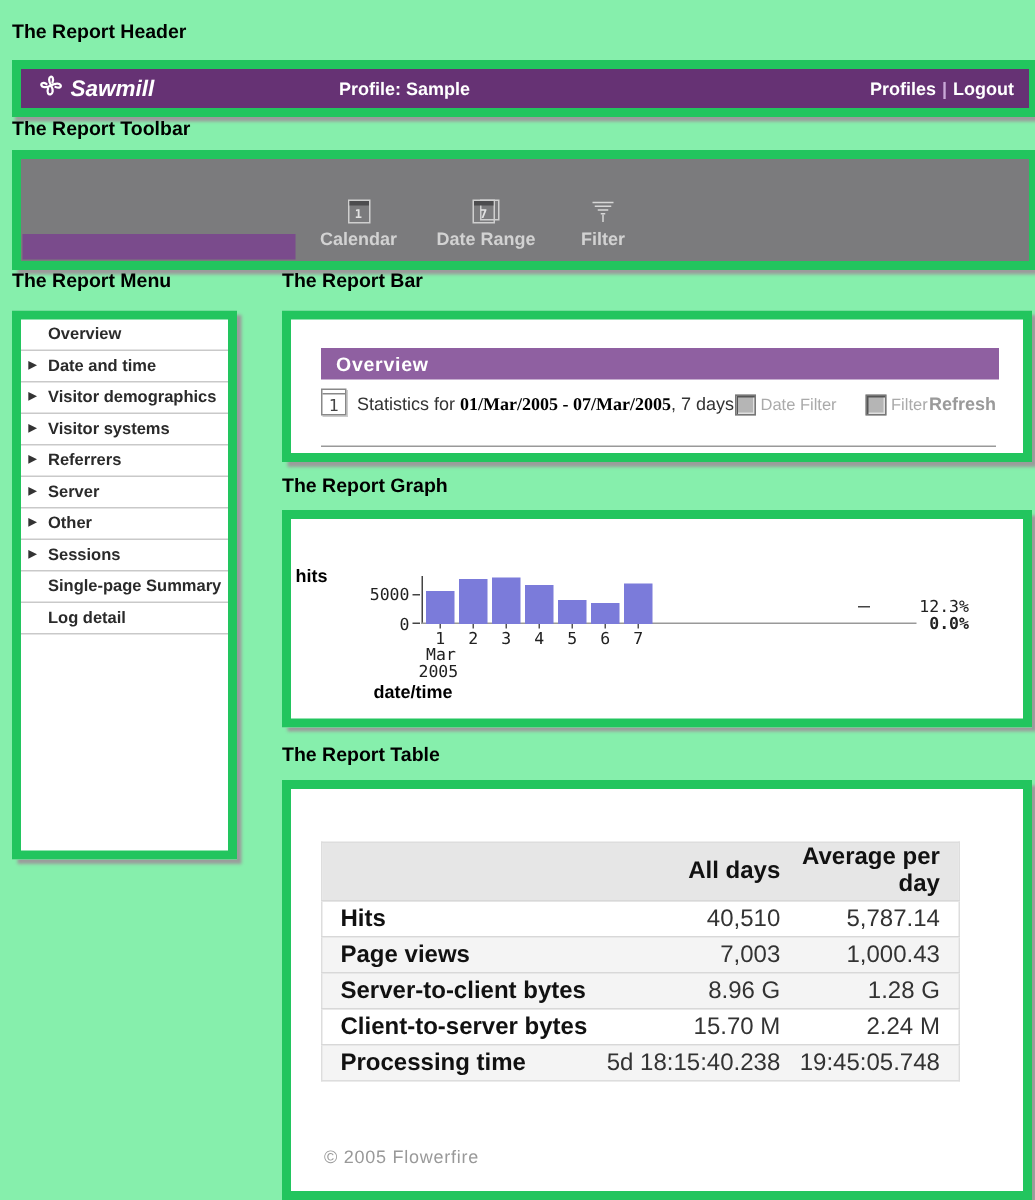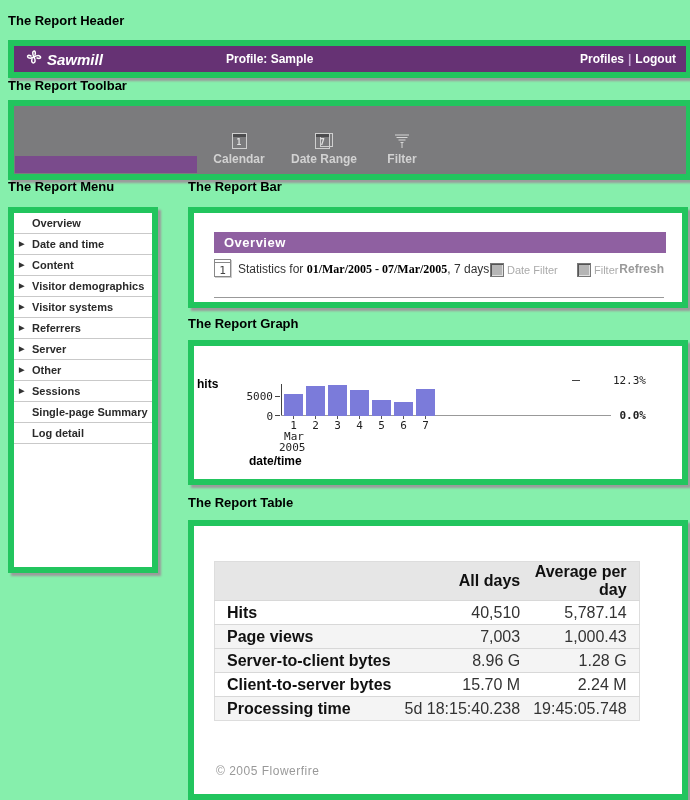--- a/index.html
+++ b/index.html
@@ -148,21 +148,20 @@
     <div id="toolbar-accent" data-interactable="false"></div>
   </div>
 
   <div class="sec-h" style="left:8px;top:179px;" data-interactable="false">The Report Menu</div>
   <div class="sec-h" style="left:188px;top:179px;" data-interactable="false">The Report Bar</div>
 
   <div id="menu-box" class="panel" data-interactable="false">
     <ul id="menu-list" data-interactable="false">
         <li data-interactable="true"><span data-interactable="false">Overview</span></li>
         <li data-interactable="true"><span class="arr" data-interactable="false">▶</span><span data-interactable="false">Date and time</span></li>
-        <li data-interactable="true"><span class="arr" data-interactable="false">▶</span><span data-interactable="false">Content</span></li>
         <li data-interactable="true"><span class="arr" data-interactable="false">▶</span><span data-interactable="false">Visitor demographics</span></li>
         <li data-interactable="true"><span class="arr" data-interactable="false">▶</span><span data-interactable="false">Visitor systems</span></li>
         <li data-interactable="true"><span class="arr" data-interactable="false">▶</span><span data-interactable="false">Referrers</span></li>
         <li data-interactable="true"><span class="arr" data-interactable="false">▶</span><span data-interactable="false">Server</span></li>
         <li data-interactable="true"><span class="arr" data-interactable="false">▶</span><span data-interactable="false">Other</span></li>
         <li data-interactable="true"><span class="arr" data-interactable="false">▶</span><span data-interactable="false">Sessions</span></li>
         <li data-interactable="true"><span data-interactable="false">Single-page Summary</span></li>
         <li data-interactable="true"><span data-interactable="false">Log detail</span></li>
       </ul>
   </div>
@@ -209,21 +208,21 @@
         <div class="gxlab gnum" data-interactable="false" style="left: 175px; top: 73px;">5</div>
         <div class="gbar" data-interactable="false" style="left: 200px; top: 56px; width: 19px; height: 14px; background: rgb(123, 123, 218);"></div>
         <div class="gtickmark" data-interactable="false" style="left: 209px; top: 70px;"></div>
         <div class="gxlab gnum" data-interactable="false" style="left: 197px; top: 73px;">6</div>
         <div class="gbar" data-interactable="false" style="left: 222px; top: 43px; width: 19px; height: 27px; background: rgb(123, 123, 218);"></div>
         <div class="gtickmark" data-interactable="false" style="left: 231px; top: 70px;"></div>
         <div class="gxlab gnum" data-interactable="false" style="left: 219px; top: 73px;">7</div>
       </div>
     <div class="gnum" style="left:85px;top:84px;width:30px;text-align:center;" data-interactable="false">Mar</div>
     <div class="gnum" style="left:85px;top:95px;width:30px;text-align:left;" data-interactable="false">2005</div>
-    <div class="g-right" style="top:28px;gap:32px;" data-interactable="false">
+    <div class="g-right" style="top:52px;gap:32px;" data-interactable="false">
       <span class="rdash" data-interactable="false"></span>
       <span class="gnum" style="position:static;" data-interactable="false">12.3%</span>
     </div>
     <div class="g-right" style="top:63px;font-weight:bold;" data-interactable="false">
       <span class="gnum" style="position:static;" data-interactable="false">0.0%</span>
     </div>
     <div id="g-xaxis-label" data-interactable="false">date/time</div>
   </div>
 
   <div class="sec-h" style="left:188px;top:495px;" data-interactable="false">The Report Table</div>

